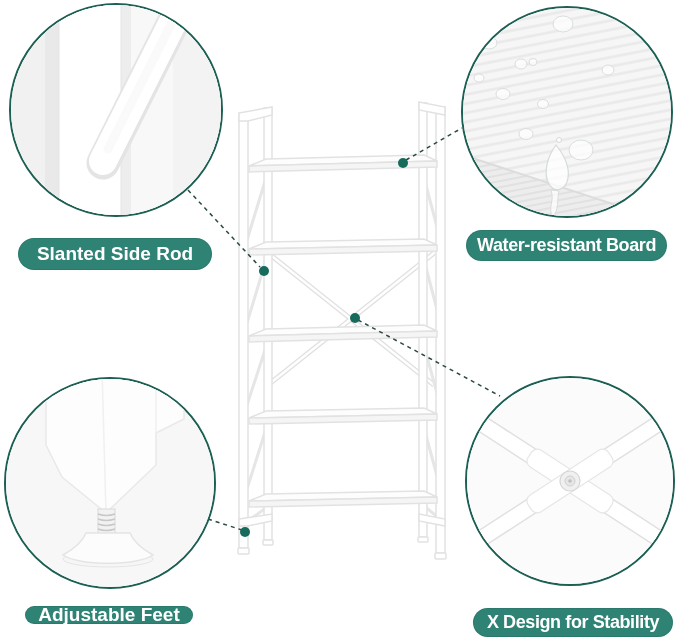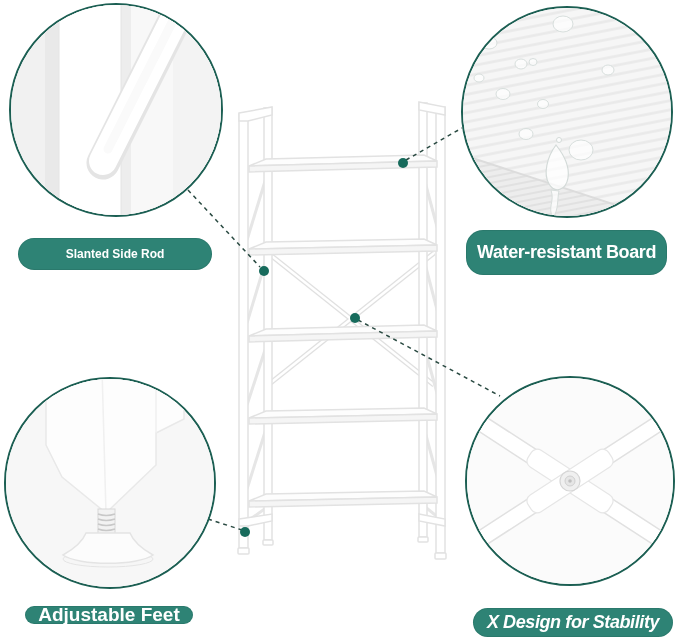--- a/index.html
+++ b/index.html
@@ -27,24 +27,24 @@
   .pill{
     position:absolute;z-index:3;
     display:flex;align-items:center;justify-content:center;
     background:var(--label-background,#2E8375);
     color:var(--label-text,#fff);
     font-weight:bold;
     border-radius:17px;
     white-space:nowrap;
     box-shadow:inset 0 0 0 1px rgba(0,0,0,0.07);
   }
-  #pill-slanted{left:18px;top:238px;width:194px;height:32px;font-size:12px;}
-  #pill-water{left:466px;top:230px;width:201px;height:45px;font-size:18px;letter-spacing:-0.4px;}
+  #pill-slanted{left:18px;top:238px;width:194px;height:32px;font-size:19px;}
+  #pill-water{left:466px;top:230px;width:201px;height:31px;font-size:18px;letter-spacing:-0.4px;}
   #pill-feet{left:25px;top:606px;width:168px;height:18px;font-size:19px;}
-  #pill-x{left:473px;top:608px;width:200px;height:29px;font-size:18px;letter-spacing:-0.4px;font-style:italic;}
+  #pill-x{left:473px;top:608px;width:200px;height:29px;font-size:18px;letter-spacing:-0.4px;}
   .dash-line{stroke:var(--connector-dash,#2A4A42);stroke-width:1.5;stroke-dasharray:4 4;fill:none;}
   .dot{fill:var(--connector-dot,#176B5C);}
   .frame{fill:#ffffff;stroke:#e2e2e2;stroke-width:1.5;}
   .rod{stroke:#e6e6e6;stroke-width:3;}
   .board-top{fill:#fdfdfd;stroke:#e2e2e2;stroke-width:1.5;}
   .board-front{fill:#f5f5f5;stroke:#e2e2e2;stroke-width:1.5;}
 </style>
 </head>
 <body>
 

